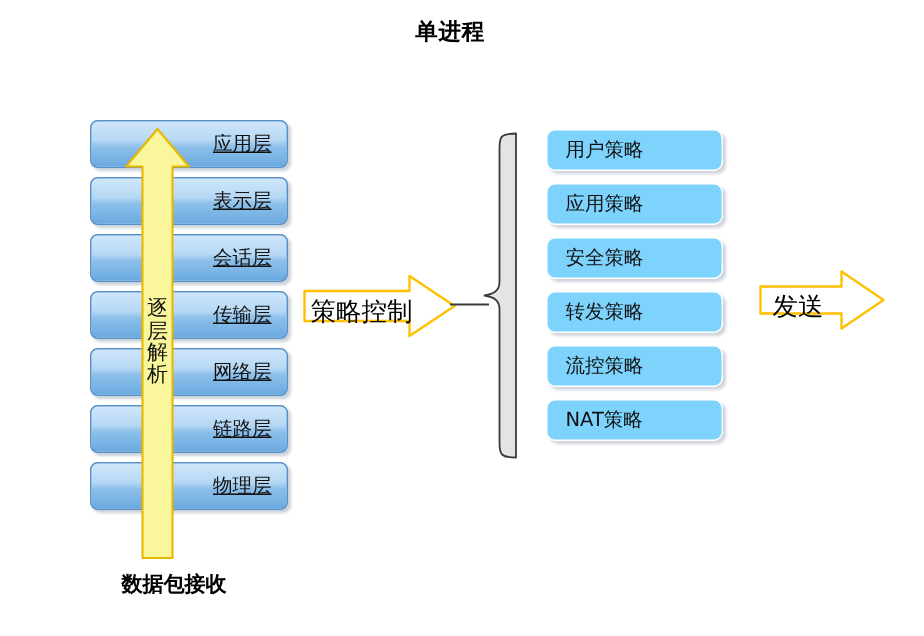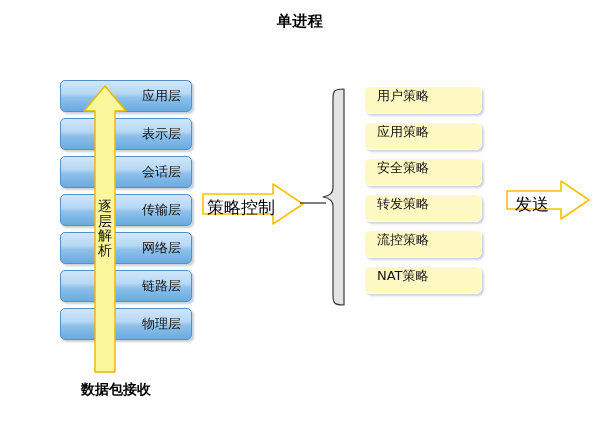--- a/index.html
+++ b/index.html
@@ -58,20 +58,21 @@
     box-shadow: 2px 2px 2px rgba(120,140,160,0.40);
     display: flex;
     align-items: center;
     justify-content: flex-end;
     padding-right: 10px;
   }
   .osi-label {
     font-size: 13px;
     color: #111111;
     white-space: nowrap;
+    text-decoration: underline;
   }
 
   
   #parse-arrow {
     position: absolute;
     left: 82px;
     top: 84px;
     width: 46px;
     height: 290px;
   }
@@ -136,24 +137,24 @@
     height: 220px;
   }
   .policy-box {
     position: absolute;
     left: 0;
     width: 118px;
     height: 28px;
     box-sizing: border-box;
     border: 1px solid #ffffff;
     border-radius: 6px;
-    background: #fef9c3;
+    background: #7dd3fc;
     box-shadow: 2px 2px 2px rgba(150,160,175,0.45);
     display: flex;
-    align-items: flex-start;
+    align-items: center;
     padding-left: 12px;
   }
   .policy-label {
     font-size: 13px;
     color: #111111;
     white-space: nowrap;
   }
 </style>
 </head>
 <body>

